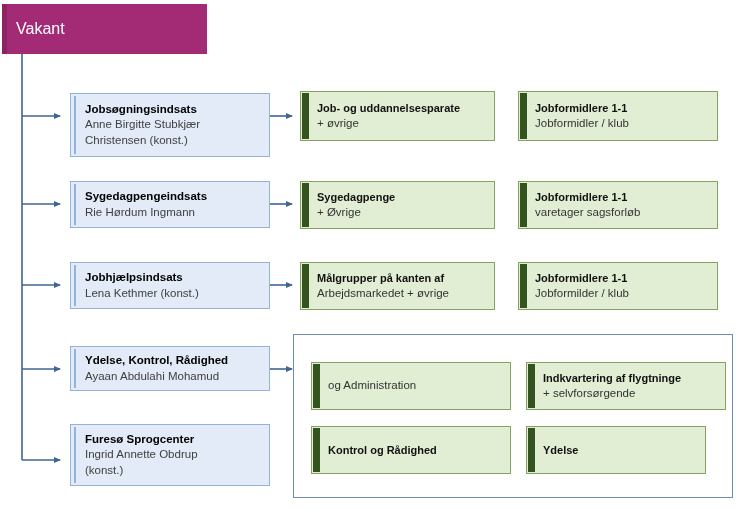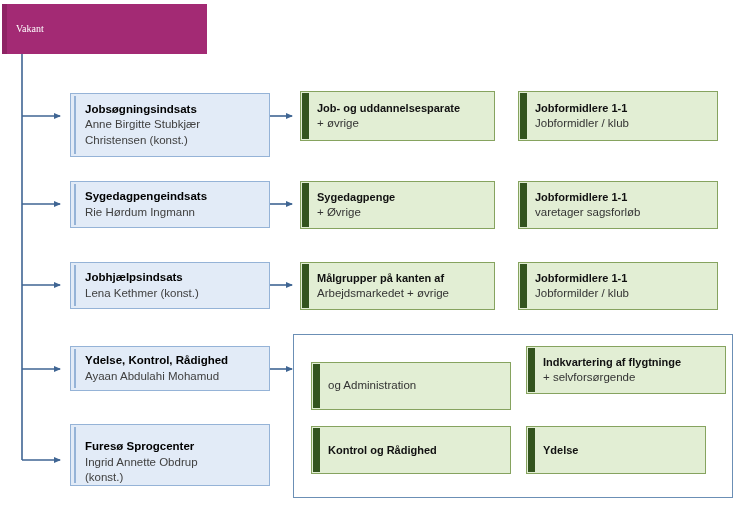--- a/index.html
+++ b/index.html
@@ -54,21 +54,21 @@
   }
   .box-root .accent {
     position: absolute;
     left: 0;
     top: 0;
     bottom: 0;
     width: 5px;
     background: #8e2364;
   }
   .box-root .title { font-size: 11.5px; }
-  .box-root .sub   { font-size: 10px; font-family: Liberation Serif, serif; }
+  .box-root .sub   { font-size: 16px; }
 
   
   .box-blue {
     background: #e2ebf7;
     border: 1px solid #95b3d7;
     padding: 0 8px 0 14px;
     color: #1a1a1a;
   }
   .box-blue .accent {
     position: absolute;
@@ -186,34 +186,34 @@
     <div class="title">Jobformidlere 1-1</div>
     <div class="sub">Jobformilder / klub</div>
   </div>
 
   <div class="box box-blue" style="left:70px; top:346px; width:200px; height:45px;">
     <span class="accent"></span>
     <div class="title">Ydelse, Kontrol, Rådighed</div>
     <div class="sub">Ayaan Abdulahi Mohamud</div>
   </div>
 
-  <div class="box box-blue" style="left:70px; top:424px; width:200px; height:62px;justify-content:flex-end;">
+  <div class="box box-blue" style="left:70px; top:424px; width:200px; height:62px;">
     <span class="accent"></span>
     <div class="title">Furesø Sprogcenter</div>
     <div class="sub">Ingrid Annette Obdrup</div>
     <div class="sub">(konst.)</div>
   </div>
 
   <div class="group-frame" style="left:293px; top:334px; width:440px; height:164px;"></div>
 
   <div class="box box-green" style="left:311px; top:362px; width:200px; height:48px;">
     <span class="accent"></span>
     <div class="sub">og Administration</div>
   </div>
-  <div class="box box-green" style="left:526px; top:346px; width:200px; height:48px;">
+  <div class="box box-green" style="left:526px; top:362px; width:200px; height:48px;">
     <span class="accent"></span>
     <div class="title">Indkvartering af flygtninge</div>
     <div class="sub">+ selvforsørgende</div>
   </div>
   <div class="box box-green" style="left:311px; top:426px; width:200px; height:48px;">
     <span class="accent"></span>
     <div class="title">Kontrol og Rådighed</div>
   </div>
   <div class="box box-green" style="left:526px; top:426px; width:180px; height:48px;">
     <span class="accent"></span>

